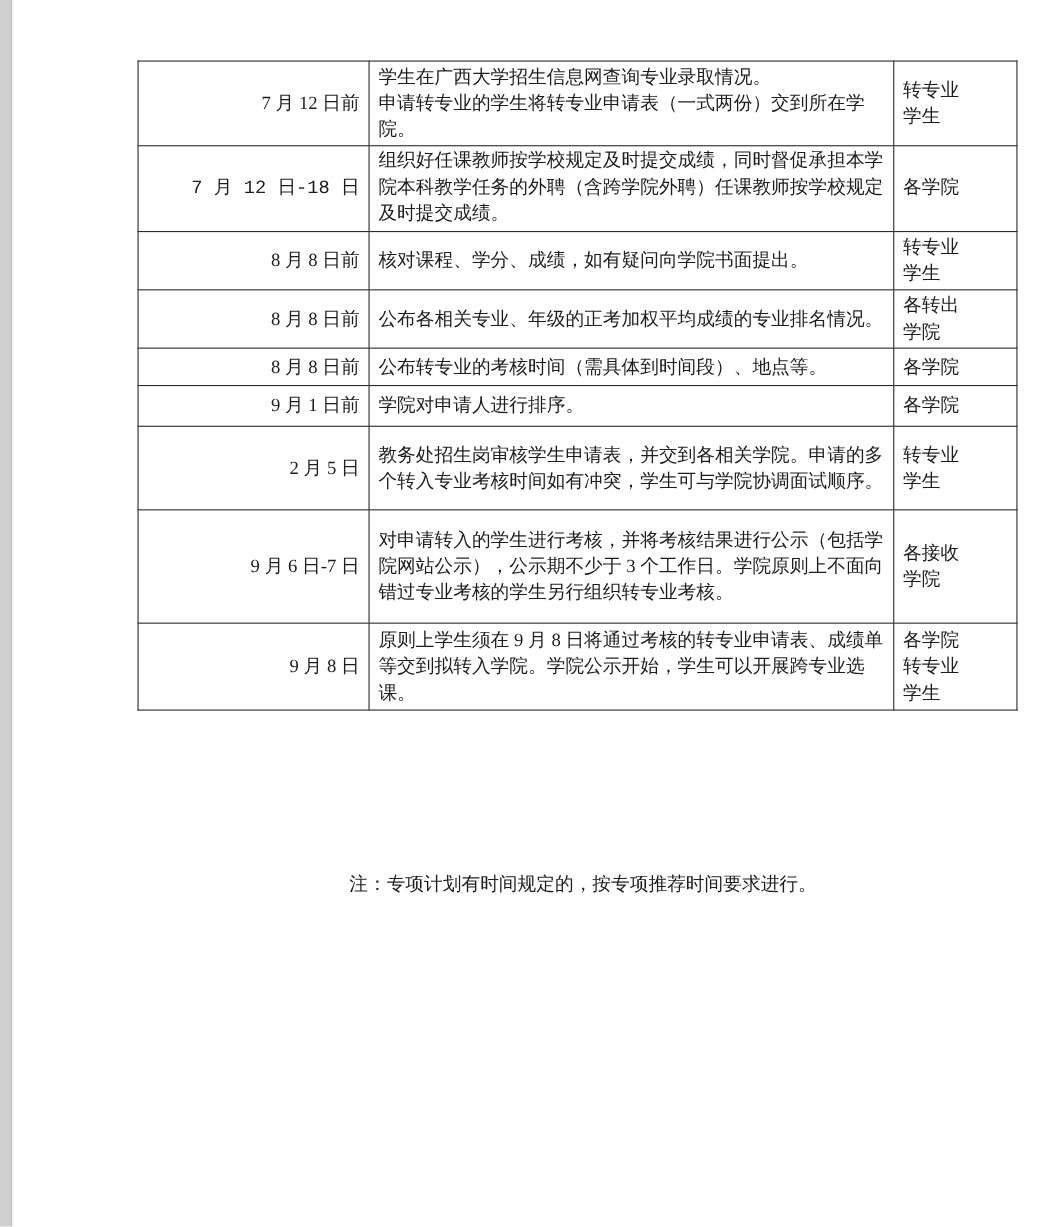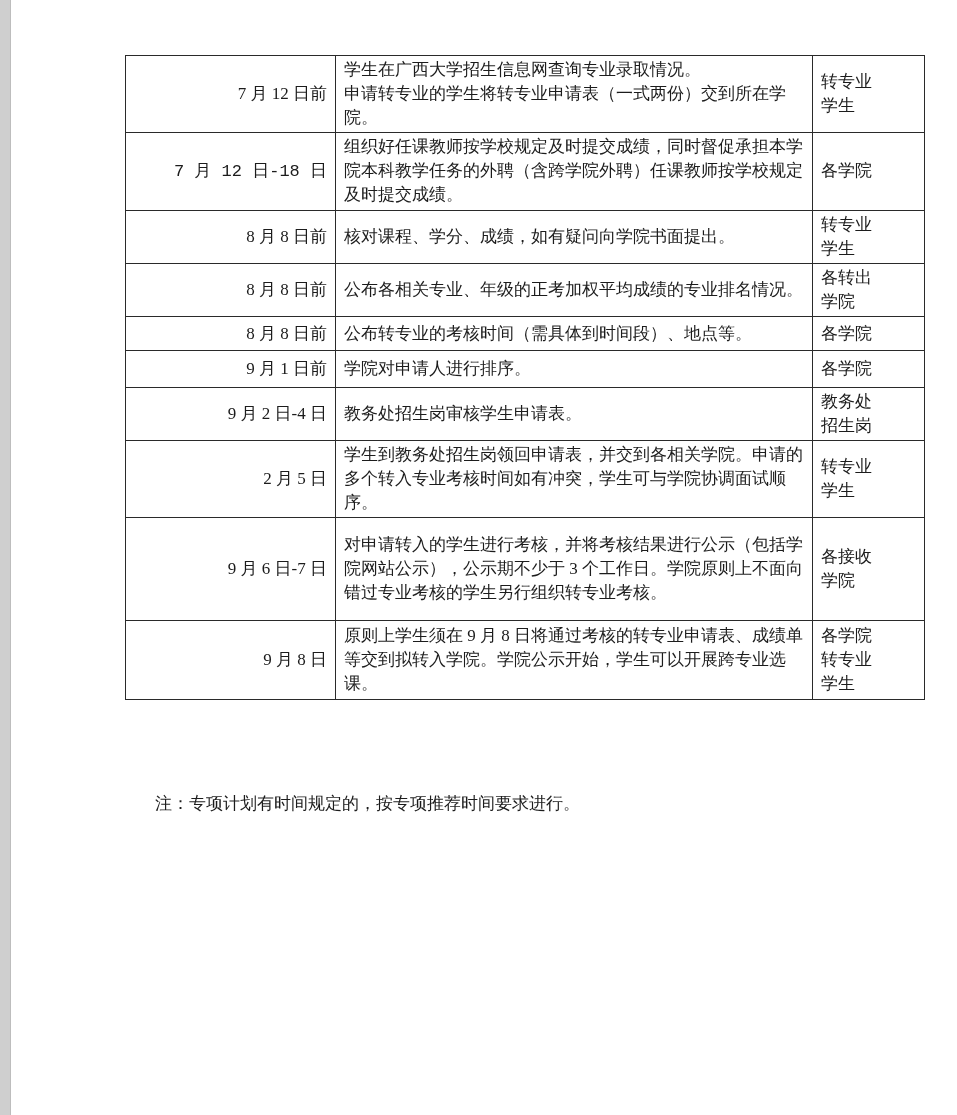--- a/index.html
+++ b/index.html
@@ -46,24 +46,25 @@
   tr.r4  td{height:29px;}
   tr.r5  td{height:32px;}
   tr.r6  td{height:51px;}
   tr.r7  td{height:46px;}
   tr.r8  td{height:71px;}
   tr.r9  td{height:98px;}
   tr.r10 td{height:74px;}
   tr.r11 td{height:43px;}
   .note{
     position:absolute;
-    left:155px;top:792px;
+    left:170px;top:792px;
     width:720px;
     font-size:17px;
     line-height:24px;
+    text-align:center;
   }
 </style>
 </head>
 <body>
 
 <div class="page">
   <div class="edge-strip"></div>
 
   <table class="schedule">
     <tbody>
@@ -94,29 +95,23 @@
       <tr class="r4">
         <td class="c-date">8 月 8 日前</td>
         <td class="c-task">公布转专业的考核时间（需具体到时间段）、地点等。</td>
         <td class="c-owner">各学院</td>
       </tr>
       <tr class="r5">
         <td class="c-date">9 月 1 日前</td>
         <td class="c-task">学院对申请人进行排序。</td>
         <td class="c-owner">各学院</td>
       </tr>
-      <tr class="r7">
-        <td class="c-date">9 月 2 日-4 日</td>
-        <td class="c-task">教务处招生岗审核学生申请表。</td>
-        <td class="c-owner">教务处
-招生岗</td>
-      </tr>
       <tr class="r8">
         <td class="c-date">2 月 5 日</td>
-        <td class="c-task">学生到教务处招生岗领回申请表，并交到各相关学院。申请的多个转入专业考核时间如有冲突，学生可与学院协调面试顺序。</td>
+        <td class="c-task">教务处招生岗审核学生申请表，并交到各相关学院。申请的多个转入专业考核时间如有冲突，学生可与学院协调面试顺序。</td>
         <td class="c-owner">转专业
 学生</td>
       </tr>
       <tr class="r9">
         <td class="c-date">9 月 6 日-7 日</td>
         <td class="c-task">对申请转入的学生进行考核，并将考核结果进行公示（包括学院网站公示），公示期不少于 3 个工作日。学院原则上不面向错过专业考核的学生另行组织转专业考核。</td>
         <td class="c-owner">各接收
 学院</td>
       </tr>
       <tr class="r10">

